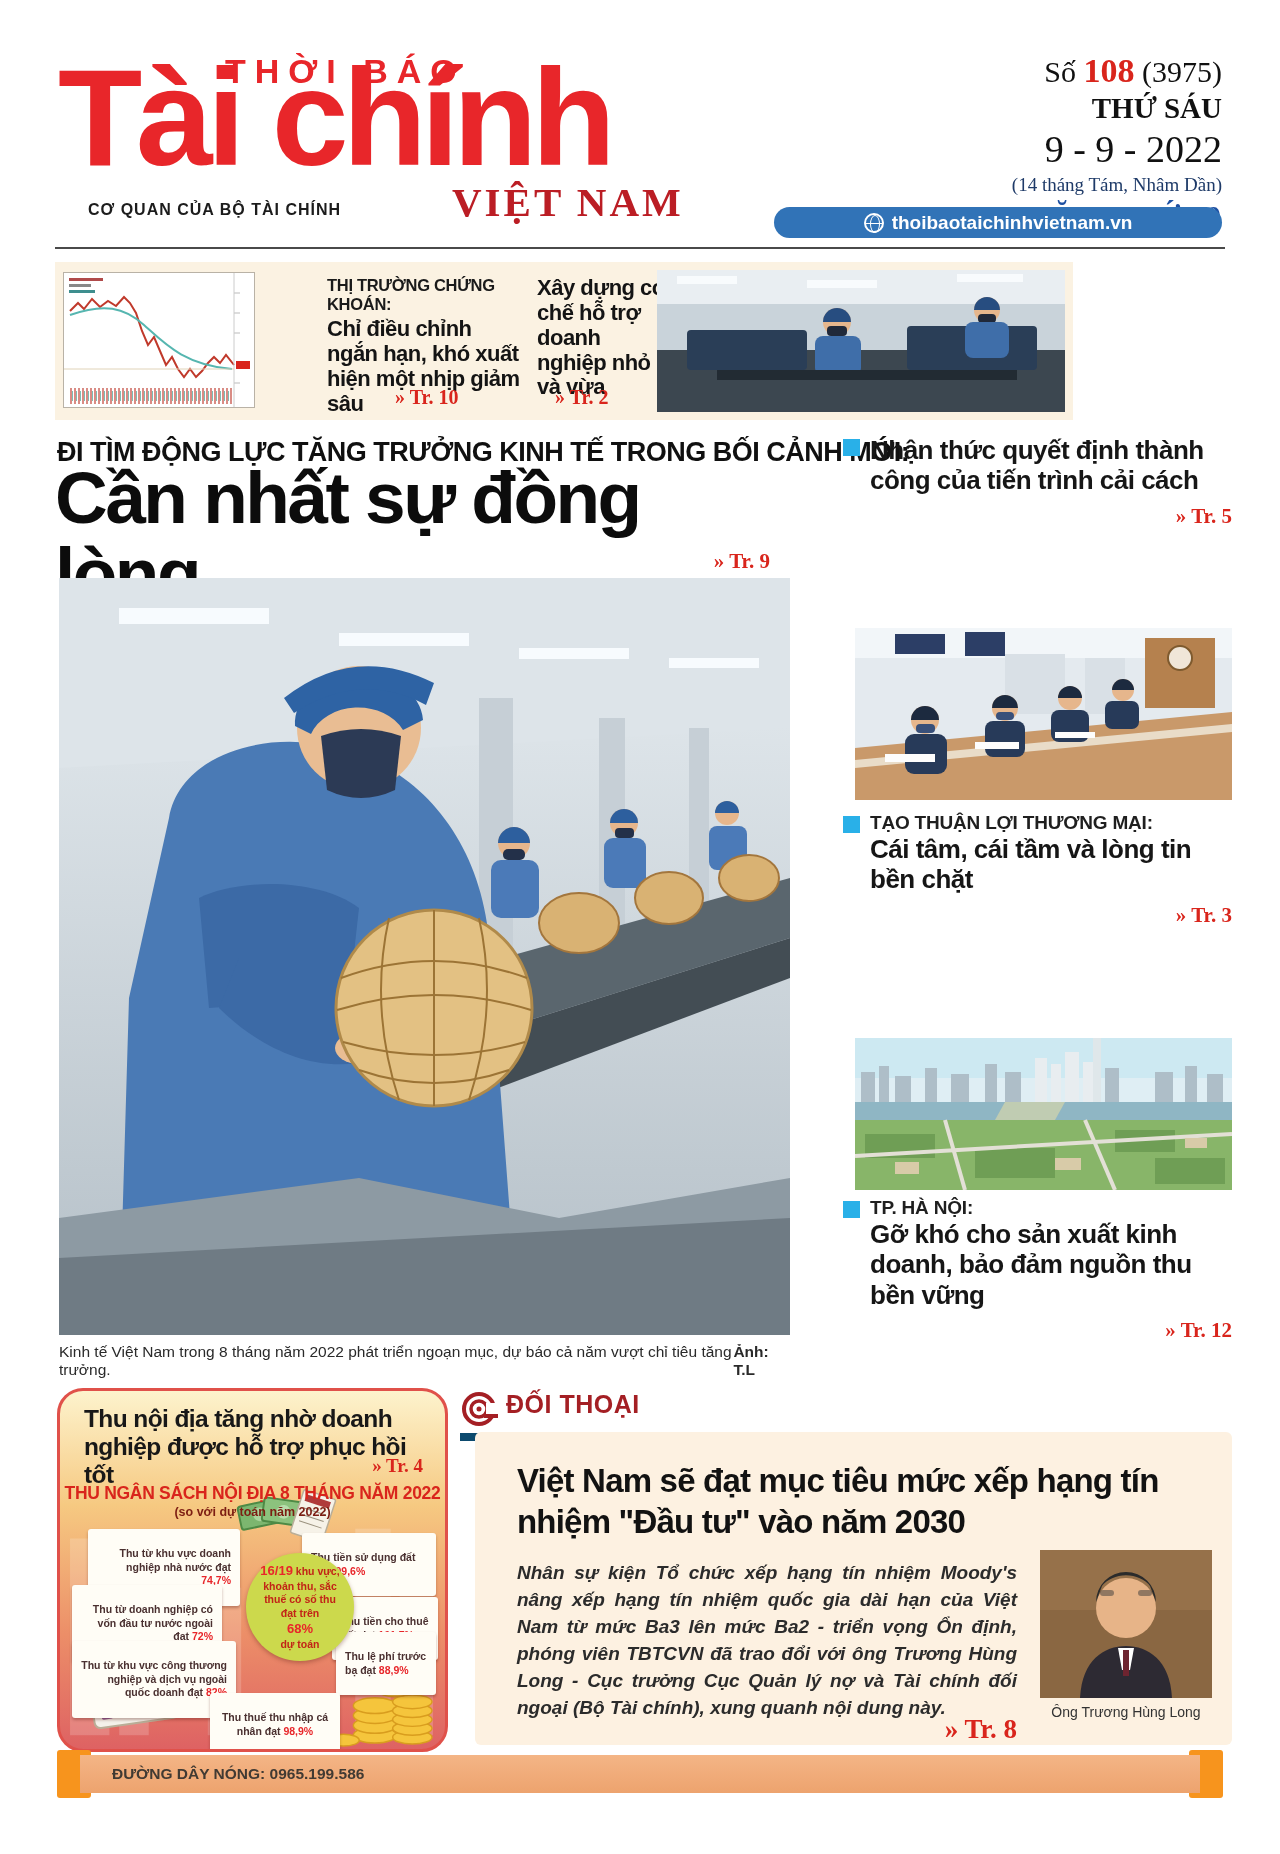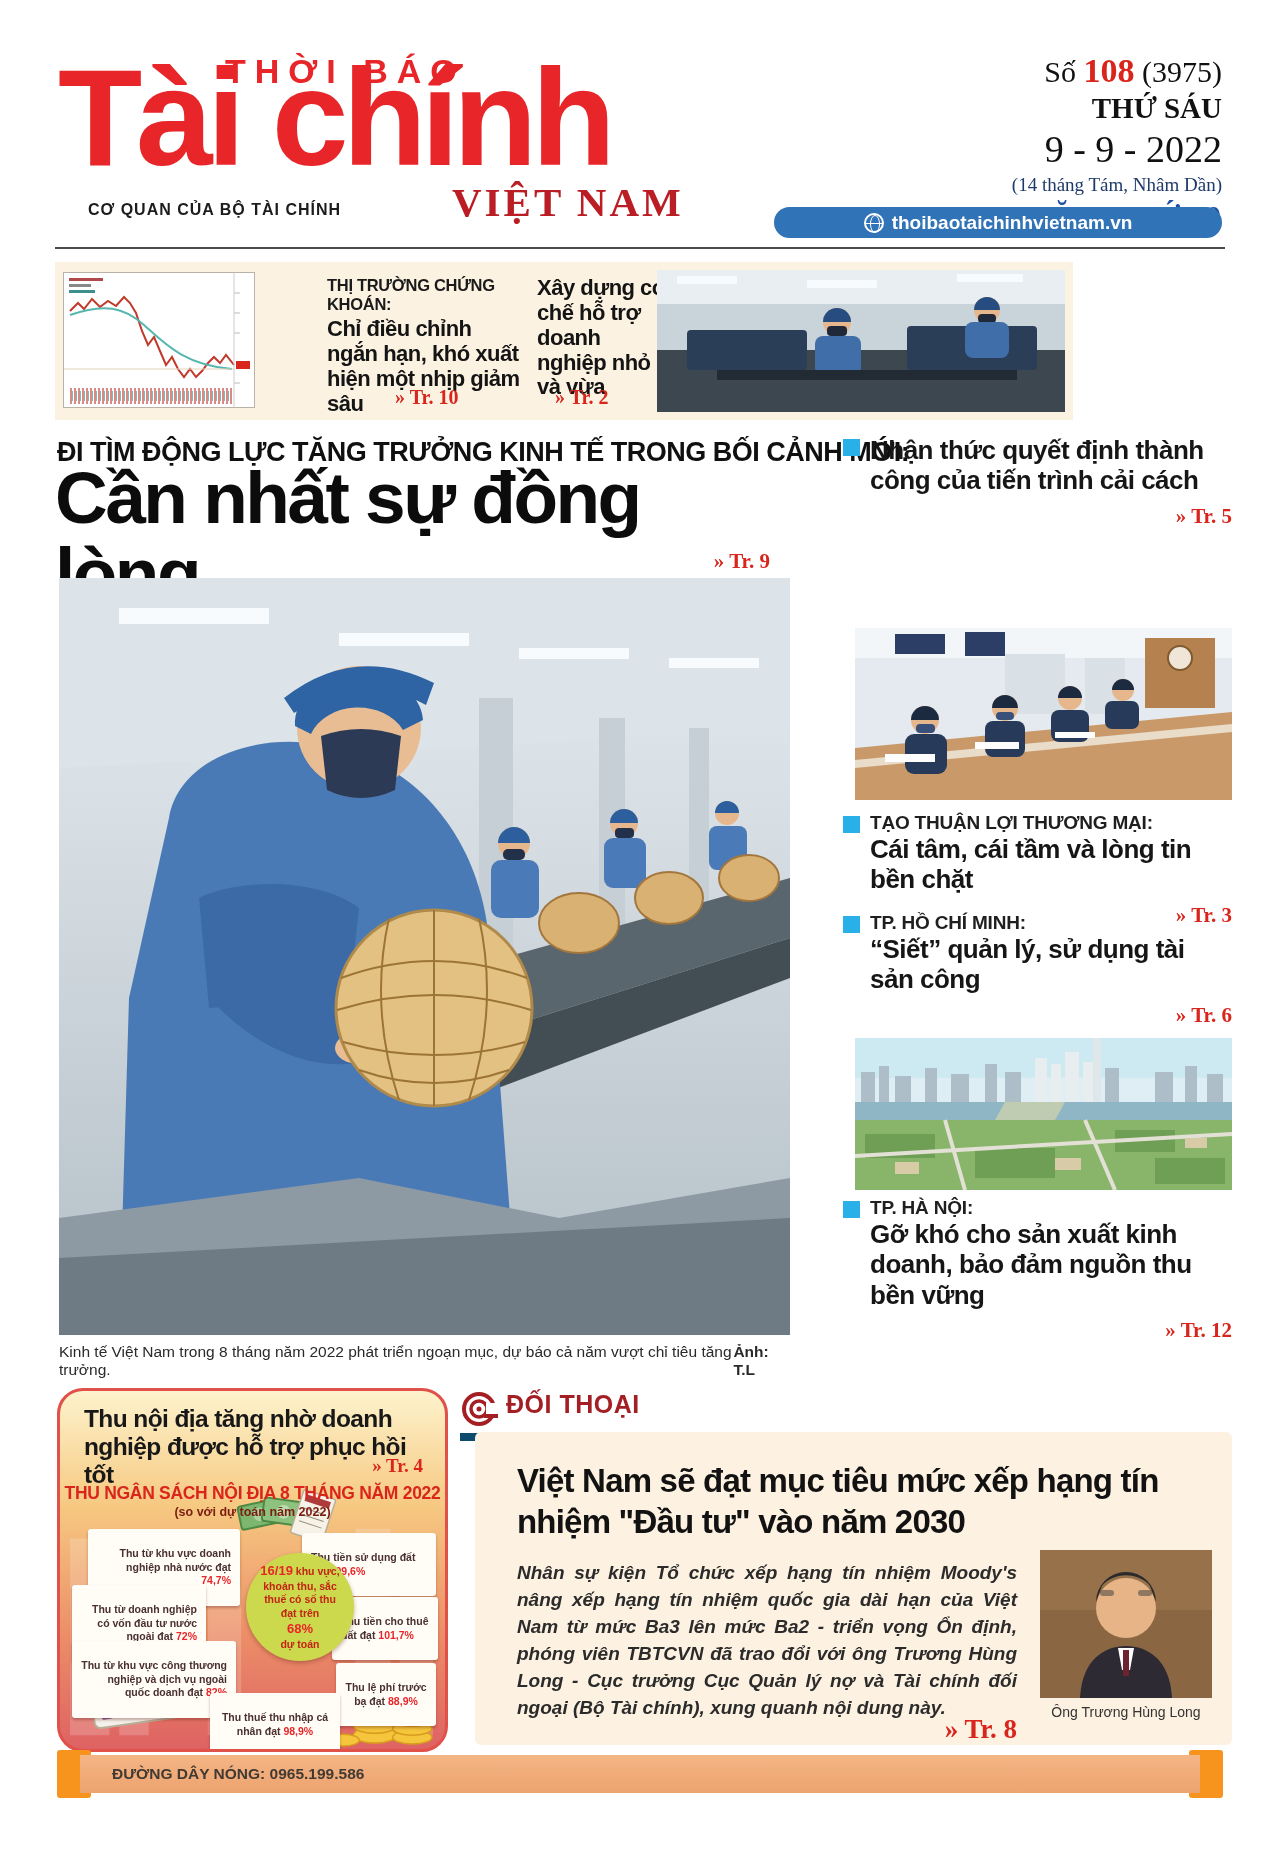--- a/index.html
+++ b/index.html
@@ -321,26 +321,20 @@
     </svg>
   </div>
 
   <div class="side-item" style="top:812px;">
     <span class="side-bullet"></span>
     <div class="side-kicker">TẠO THUẬN LỢI THƯƠNG MẠI:</div>
     <div class="side-title">Cái tâm, cái tầm và lòng tin bền chặt</div>
     <div class="side-ref">» Tr. 3</div>
   </div>
 
-  <div class="side-item" style="top:912px;">
-    <span class="side-bullet"></span>
-    <div class="side-kicker">TP. HỒ CHÍ MINH:</div>
-    <div class="side-title">“Siết” quản lý, sử dụng tài sản công</div>
-    <div class="side-ref">» Tr. 6</div>
-  </div>
 
   <div class="side-photo" style="top:1038px; height:152px;">
     <svg width="377" height="152" viewBox="0 0 377 152">
       <rect width="377" height="152" fill="#cde9f2"></rect>
       <rect y="40" width="377" height="26" fill="#dfeef4"></rect>
       <g fill="#aebec8">
         <rect x="6" y="34" width="14" height="30"></rect>
           <rect x="24" y="28" width="10" height="36"></rect>
         <rect x="40" y="38" width="16" height="26"></rect>
           <rect x="70" y="30" width="12" height="34"></rect>
@@ -451,33 +445,33 @@
     <div class="info-note">(so với dự toán năm 2022)</div>
 
     <div class="pill tr" style="left:28px; top:138px; width:152px;">
       <span>Thu từ khu vực doanh nghiệp nhà nước đạt</span>
       <span class="v">74,7%</span>
     </div>
     <div class="pill" style="left:242px; top:142px; width:134px;">
       <span>Thu tiền sử dụng đất đạt</span>
       <span class="v">109,6%</span>
     </div>
-    <div class="pill tr" style="left:12px; top:194px; width:134px;">
+    <div class="pill tr" style="left:12px; top:194px; width:150px;">
       <span>Thu từ doanh nghiệp có vốn đầu tư nước ngoài đạt</span>
       <span class="v">72%</span>
     </div>
     <div class="pill" style="left:272px; top:206px; width:106px;">
       <span>Thu tiền cho thuê đất đạt</span>
       <span class="v">101,7%</span>
     </div>
     <div class="pill tr" style="left:12px; top:250px; width:164px;">
       <span>Thu từ khu vực công thương nghiệp và dịch vụ ngoài quốc doanh đạt</span>
       <span class="v">82%</span>
     </div>
-    <div class="pill" style="left:276px; top:272px; width:100px;text-align:center;">
+    <div class="pill" style="left:276px; top:241px; width:100px;">
       <span>Thu lệ phí trước bạ đạt</span>
       <span class="v">88,9%</span>
     </div>
     <div class="pill tc" style="left:150px; top:302px; width:130px;">
       <span>Thu thuế thu nhập cá nhân đạt</span>
       <span class="v">98,9%</span>
     </div>
 
     <div class="info-circle">
       <div>

